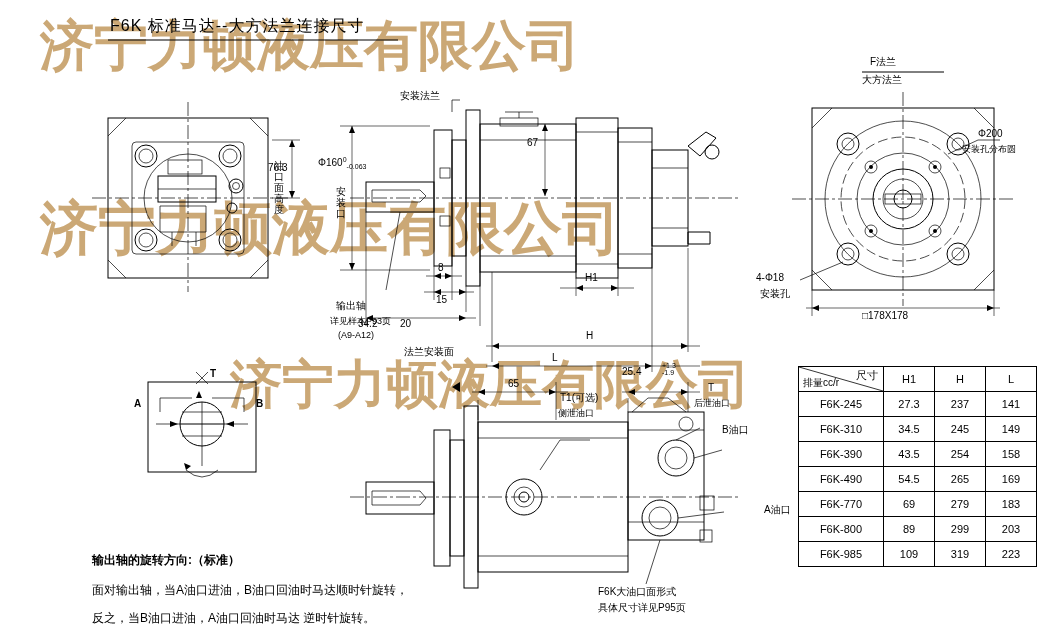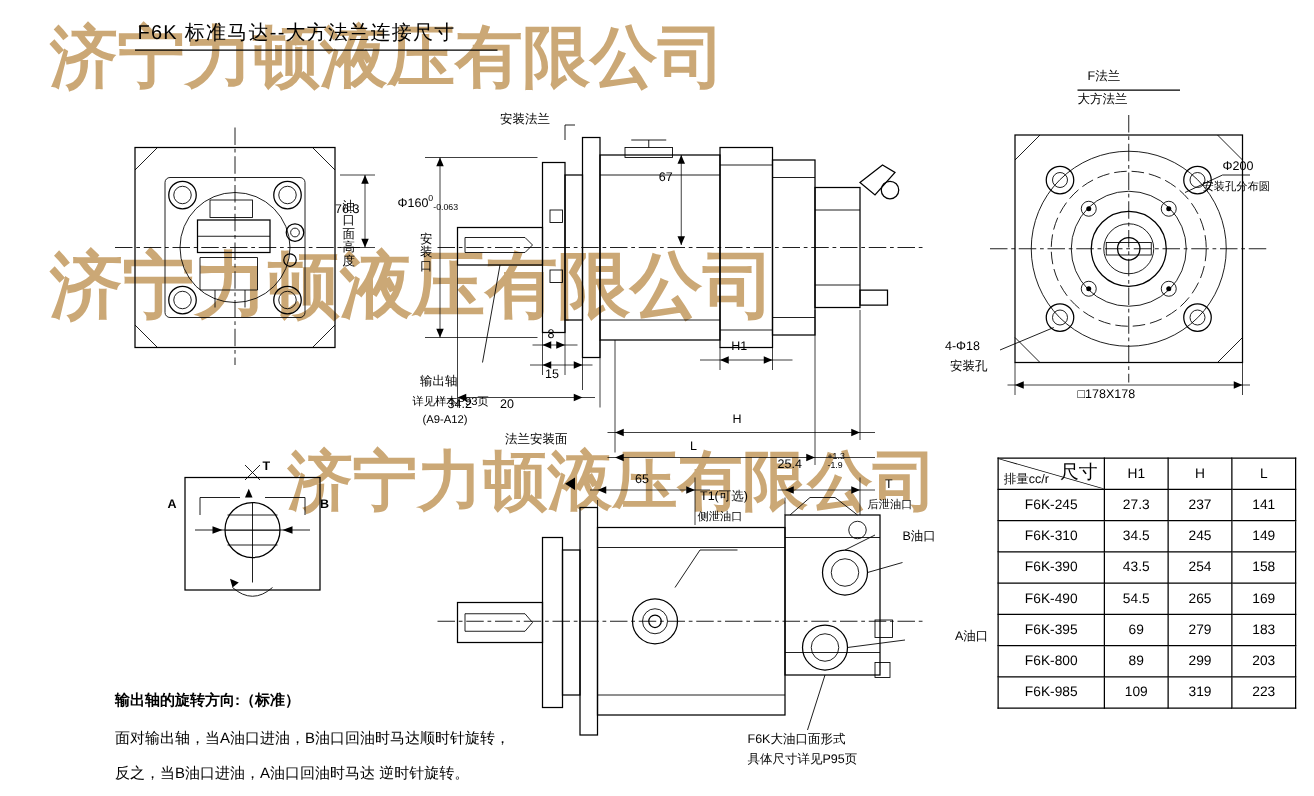--- a/index.html
+++ b/index.html
@@ -15,21 +15,21 @@
   .ln{stroke:#000;fill:none;stroke-width:1;}
   .thin{stroke:#000;fill:none;stroke-width:.7;}
   .ctr{stroke:#000;fill:none;stroke-width:.7;stroke-dasharray:14 3 3 3;}
   .dim{stroke:#000;fill:none;stroke-width:.6;}
   .fill{fill:#000;}
   table.spec{position:absolute;right:14px;top:366px;border-collapse:collapse;font-size:11px;}
   table.spec td,table.spec th{border:1px solid #000;padding:2px 6px;text-align:center;font-weight:normal;height:20px;min-width:38px;}
   table.spec th{font-weight:normal;}
   .hdrcell{position:relative;width:84px;height:40px;padding:0 !important;}
   .hdrcell .dg{position:absolute;left:0;top:0;width:100%;height:100%;}
-  .hdrcell .t1{position:absolute;right:5px;top:1px;font-size:15px;text-align:right;}
+  .hdrcell .t1{position:absolute;right:5px;top:1px;font-size:11px;text-align:right;}
   .hdrcell .t2{position:absolute;left:4px;bottom:1px;font-size:10px;}
 </style>
 </head>
 <body>
 
 <div id="root">
 
   <div class="wm" style="left:40px;top:10px;font-size:54px;">济宁力顿液压有限公司</div>
   <div class="wm" style="left:40px;top:190px;font-size:58px;">济宁力顿液压有限公司</div>
   <div class="wm" style="left:230px;top:350px;font-size:52px;">济宁力顿液压有限公司</div>
@@ -359,21 +359,21 @@
         <td>254</td>
         <td>158</td>
       </tr>
       <tr>
         <td>F6K-490</td>
         <td>54.5</td>
         <td>265</td>
         <td>169</td>
       </tr>
       <tr>
-        <td>F6K-395</td>
+        <td>F6K-770</td>
         <td>69</td>
         <td>279</td>
         <td>183</td>
       </tr>
       <tr>
         <td>F6K-800</td>
         <td>89</td>
         <td>299</td>
         <td>203</td>
       </tr>

